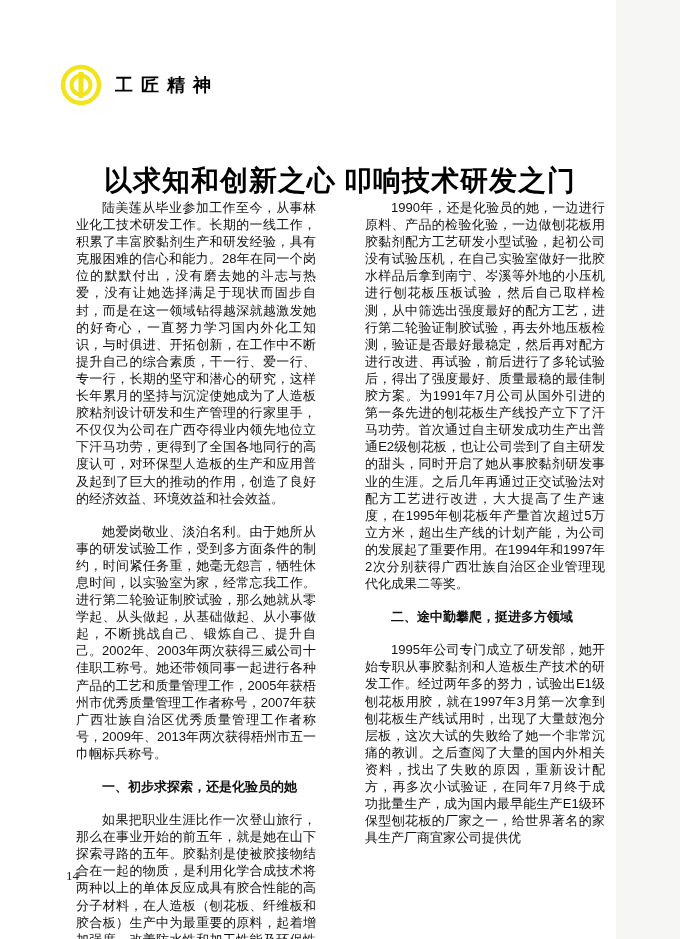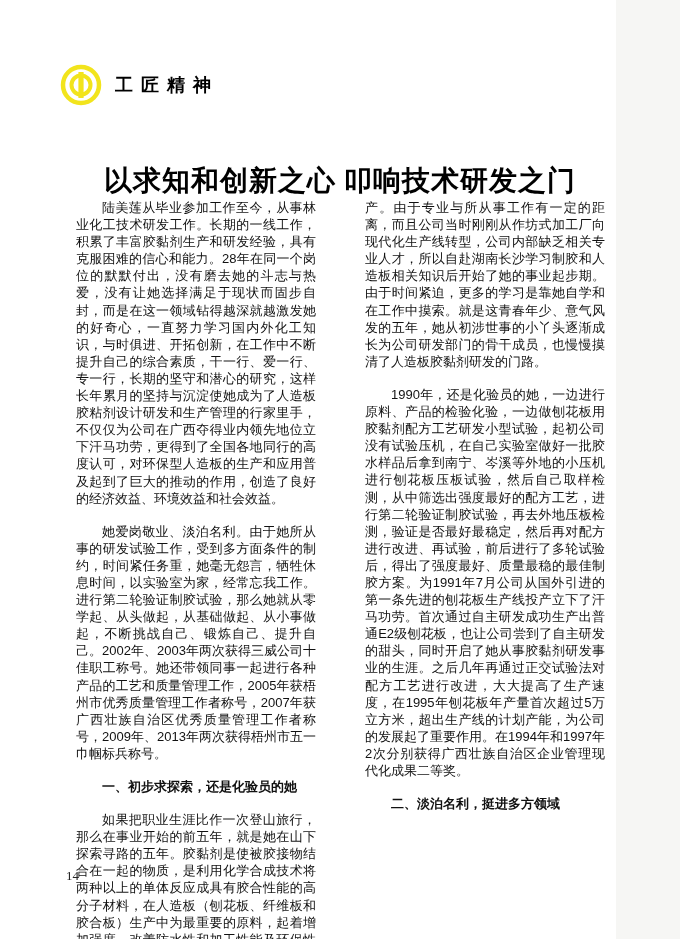--- a/index.html
+++ b/index.html
@@ -80,21 +80,21 @@
   <div class="title">以求知和创新之心 叩响技术研发之门</div>
 
   <div class="columns">
     <div class="column">
         <p class="indent">陆美莲从毕业参加工作至今，从事林业化工技术研发工作。长期的一线工作，积累了丰富胶黏剂生产和研发经验，具有克服困难的信心和能力。28年在同一个岗位的默默付出，没有磨去她的斗志与热爱，没有让她选择满足于现状而固步自封，而是在这一领域钻得越深就越激发她的好奇心，一直努力学习国内外化工知识，与时俱进、开拓创新，在工作中不断提升自己的综合素质，干一行、爱一行、专一行，长期的坚守和潜心的研究，这样长年累月的坚持与沉淀使她成为了人造板胶粘剂设计研发和生产管理的行家里手，不仅仅为公司在广西夺得业内领先地位立下汗马功劳，更得到了全国各地同行的高度认可，对环保型人造板的生产和应用普及起到了巨大的推动的作用，创造了良好的经济效益、环境效益和社会效益。</p>
         <p class="indent">她爱岗敬业、淡泊名利。由于她所从事的研发试验工作，受到多方面条件的制约，时间紧任务重，她毫无怨言，牺牲休息时间，以实验室为家，经常忘我工作。进行第二轮验证制胶试验，那么她就从零学起、从头做起，从基础做起、从小事做起，不断挑战自己、锻炼自己、提升自己。2002年、2003年两次获得三威公司十佳职工称号。她还带领同事一起进行各种产品的工艺和质量管理工作，2005年获梧州市优秀质量管理工作者称号，2007年获广西壮族自治区优秀质量管理工作者称号，2009年、2013年两次获得梧州市五一巾帼标兵称号。</p>
         <h3>一、初步求探索，还是化验员的她</h3>
         <p class="indent">如果把职业生涯比作一次登山旅行，那么在事业开始的前五年，就是她在山下探索寻路的五年。胶黏剂是使被胶接物结合在一起的物质，是利用化学合成技术将两种以上的单体反应成具有胶合性能的高分子材料，在人造板（刨花板、纤维板和胶合板）生产中为最重要的原料，起着增加强度、改善防水性和加工性能及环保性能等作用。我国的合成胶黏剂的研制和生产起步较晚，到二十世纪八十年代末，只有短短二十几年的发展历史，技术仍然比较落后，没有让她选择满足于现状而固步自封，大多数工厂都自行研发和生</p>
       </div>
     <div class="column">
-        <p>产。由于专业与所从事工作有一定的距离，而且公司当时刚刚从作坊式加工厂向现代化生产线转型，公司内部缺乏相关专业人才，所以自赴湖南长沙学习制胶和人造板相关知识后开始了她的事业起步期。由于时间紧迫，更多的学习是靠她自学和在工作中摸索。就是这青春年少、意气风发的五年，她从初涉世事的小丫头逐渐成长为公司研发部门的骨干成员，也慢慢摸清了人造板胶黏剂研发的门路。</p>
         <p class="indent">1990年，还是化验员的她，一边进行原料、产品的检验化验，一边做刨花板用胶黏剂配方工艺研发小型试验，起初公司没有试验压机，在自己实验室做好一批胶水样品后拿到南宁、岑溪等外地的小压机进行刨花板压板试验，然后自己取样检测，从中筛选出强度最好的配方工艺，进行第二轮验证制胶试验，再去外地压板检测，验证是否最好最稳定，然后再对配方进行改进、再试验，前后进行了多轮试验后，得出了强度最好、质量最稳的最佳制胶方案。为1991年7月公司从国外引进的第一条先进的刨花板生产线投产立下了汗马功劳。首次通过自主研发成功生产出普通E2级刨花板，也让公司尝到了自主研发的甜头，同时开启了她从事胶黏剂研发事业的生涯。之后几年再通过正交试验法对配方工艺进行改进，大大提高了生产速度，在1995年刨花板年产量首次超过5万立方米，超出生产线的计划产能，为公司的发展起了重要作用。在1994年和1997年2次分别获得广西壮族自治区企业管理现代化成果二等奖。</p>
-        <h3>二、淡泊名利，挺进多方领域</h3>
+        <h3>二、途中勤攀爬，挺进多方领域</h3>
+        <p class="indent">1995年公司专门成立了研发部，她开始专职从事胶黏剂和人造板生产技术的研发工作。经过两年多的努力，试验出E1级刨花板用胶，就在1997年3月第一次拿到刨花板生产线试用时，出现了大量鼓泡分层板，这次大试的失败给了她一个非常沉痛的教训。之后查阅了大量的国内外相关资料，找出了失败的原因，重新设计配方，再多次小试验证，在同年7月终于成功批量生产，成为国内最早能生产E1级环保型刨花板的厂家之一，给世界著名的家具生产厂商宜家公司提供优</p>
       </div>
   </div>
 
   <div class="page-number">14</div>
 
 </div>
 
 </body></html>

